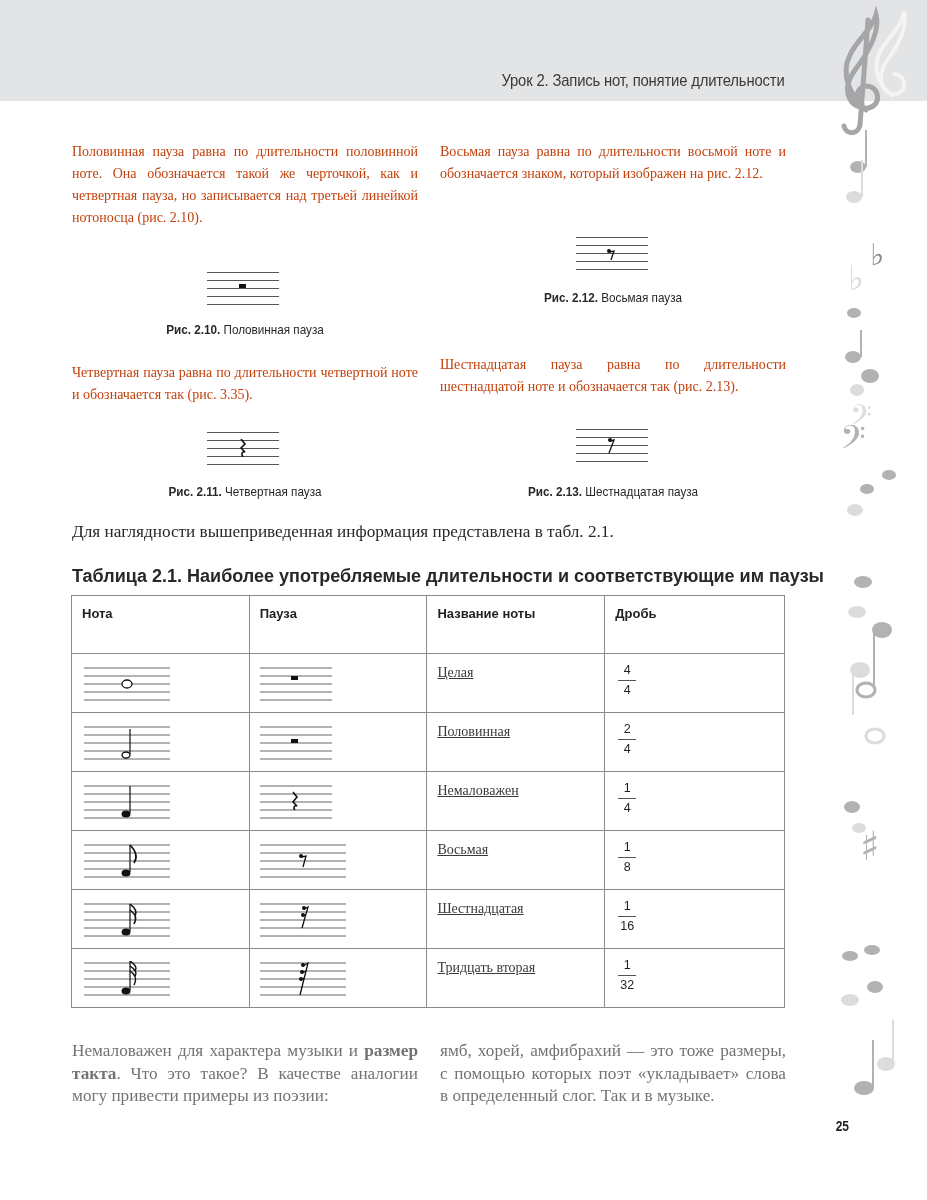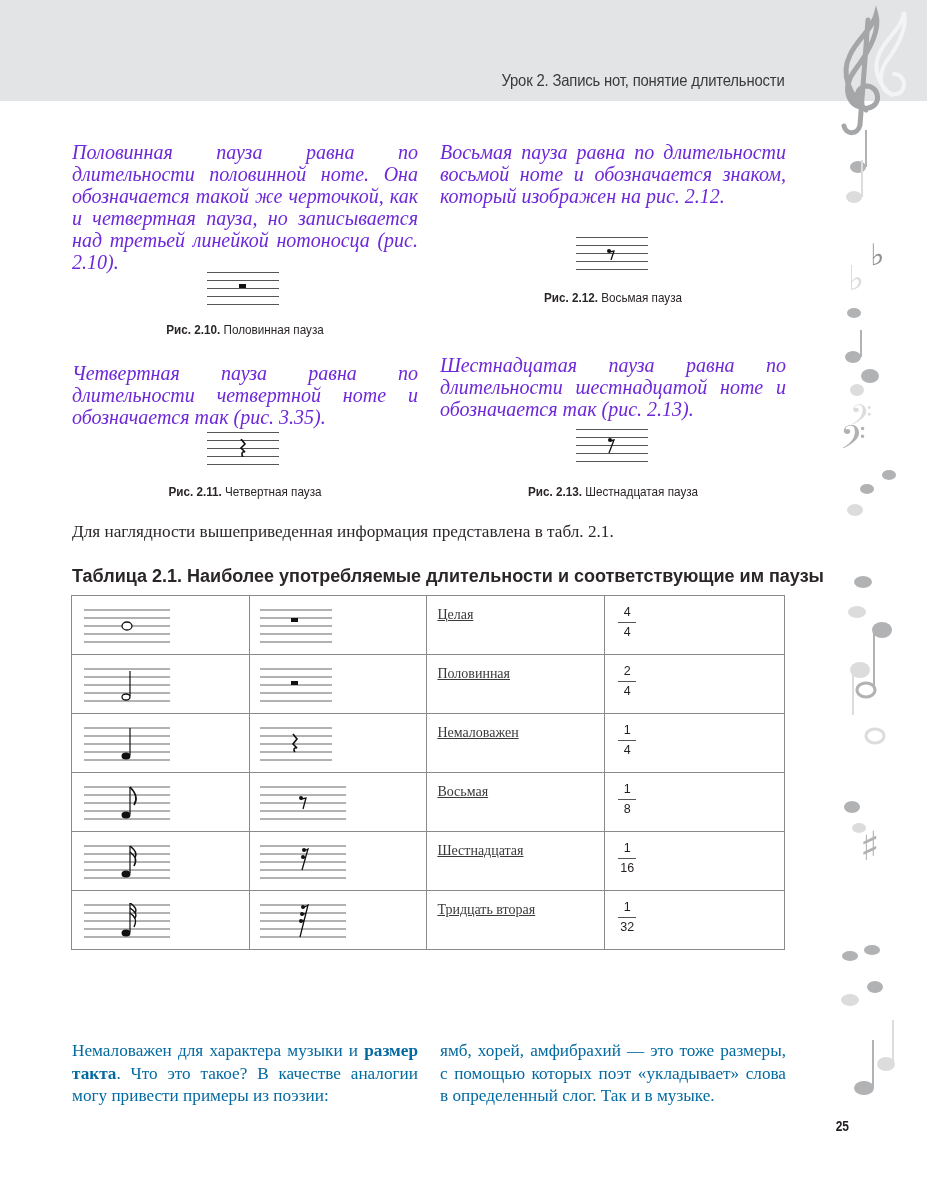--- a/index.html
+++ b/index.html
@@ -2,41 +2,41 @@
 <html><head>
 <meta charset="utf-8">
 <style>
   * { margin:0; padding:0; box-sizing:border-box; }
   body { width:927px; height:1200px; background:#fff; position:relative; overflow:hidden;
          font-family:"Liberation Serif", serif; color:#231f20; }
   .header-band { position:absolute; left:0; top:0; width:927px; height:101px; background:#e3e4e5; }
   .header-title { position:absolute; right:143px; top:71px; font-family:"Liberation Sans", sans-serif;
         font-size:16.5px; color:#3a3a3a; letter-spacing:-0.2px; transform:scaleX(0.9); transform-origin:right; }
   .col { position:absolute; width:346px; }
-  .para { font-size:20px; line-height:22px; text-align:justify; color:#6d28d9;font-style:italic; }
+  .para { font-size:14px; line-height:22px; text-align:justify; color:#c2410c; }
   .caption { font-family:"Liberation Sans", sans-serif; font-size:13px; color:#2a2627; text-align:center;
         transform:scaleX(0.9); }
   .caption b { font-weight:bold; }
   .staff { position:absolute; }
   .staff .line { position:absolute; left:0; height:1px; background:#555; }
   .full-para { position:absolute; left:72px; top:522px; font-size:17.2px; color:#2a2627; }
   .table-title { position:absolute; left:72px; top:566px; font-family:"Liberation Sans", sans-serif;
         font-size:18px; color:#2a2627;font-weight:bold; }
   table { position:absolute; left:71px; top:595px; width:714px; border-collapse:collapse; }
   td, th { border:1.5px solid #8a8a8a; vertical-align:top; text-align:left; }
   th { height:58px; font-family:"Liberation Sans", sans-serif; font-size:13px; font-weight:bold;
        padding:10px 10px; color:#231f20; }
   td { height:59px; position:relative;text-decoration:underline; }
   td.name { font-size:14px; padding:11px 10px; color:#3a3a3a; }
   td.frac { font-family:"Liberation Sans", sans-serif; font-size:12.5px; padding:9px 0 0 14px; }
   .fraction { display:inline-flex; flex-direction:column; align-items:center; width:16px; }
   .fraction .num { line-height:14px; }
   .fraction .bar { width:18px; height:1px; background:#555; margin:3px 0 2px; }
   .fraction .den { line-height:14px; }
-  .bottom { position:absolute; top:1040px; font-size:17.2px; line-height:22.5px; text-align:justify; color:#0369a1; }
+  .bottom { position:absolute; top:1040px; font-size:17.2px; line-height:22.5px; text-align:justify; color:#737373; }
   .page-number { position:absolute; left:834px; top:1117px; font-family:"Liberation Sans", sans-serif;
         font-weight:bold; font-size:15px; transform:scaleX(0.8); color:#231f20; }
   .deco { position:absolute; left:810px; top:0; width:117px; height:1100px; }
 </style>
 </head>
 <body>
 
 <div class="header-band"></div>
 <div class="header-title">Урок 2. Запись нот, понятие длительности</div>
 
@@ -165,20 +165,26 @@
 </div>
 
 <table>
   <colgroup>
       <col style="width:178px">
       <col style="width:178px">
       <col style="width:178px">
       <col style="width:180px">
     </colgroup>
   <tbody>
+      <tr>
+    <th>Нота</th>
+    <th>Пауза</th>
+    <th>Название ноты</th>
+    <th>Дробь</th>
+  </tr>
 
   <tr>
     <td>
       <svg style="position:absolute;left:10px;top:12px" width="90" height="36" viewBox="0 0 90 36">
         <g stroke="#666" stroke-width="1">
               <line x1="2" y1="2" x2="88" y2="2"></line>
               <line x1="2" y1="10" x2="88" y2="10"></line>
               <line x1="2" y1="18" x2="88" y2="18"></line>
               <line x1="2" y1="26" x2="88" y2="26"></line>
               <line x1="2" y1="34" x2="88" y2="34"></line>

